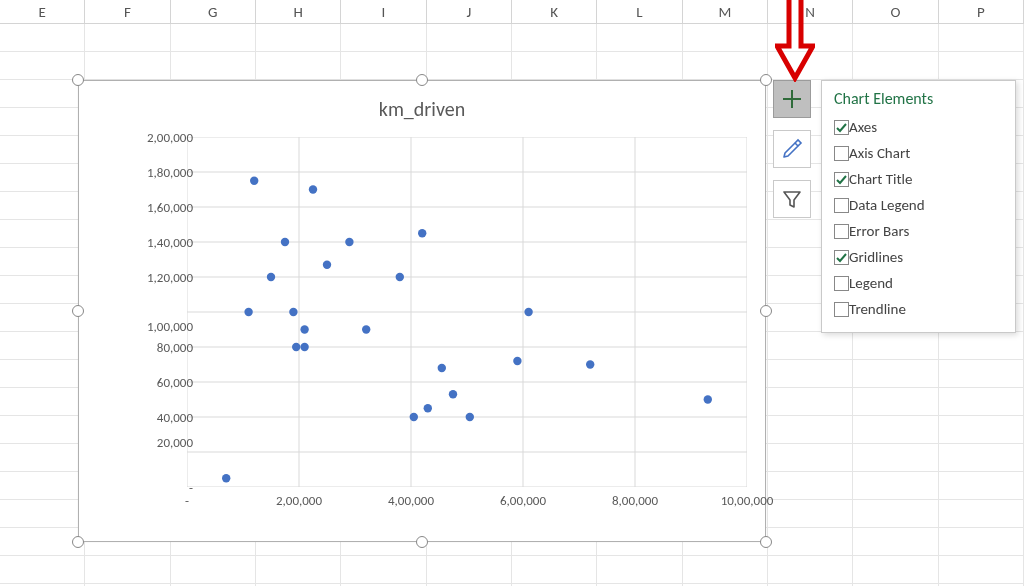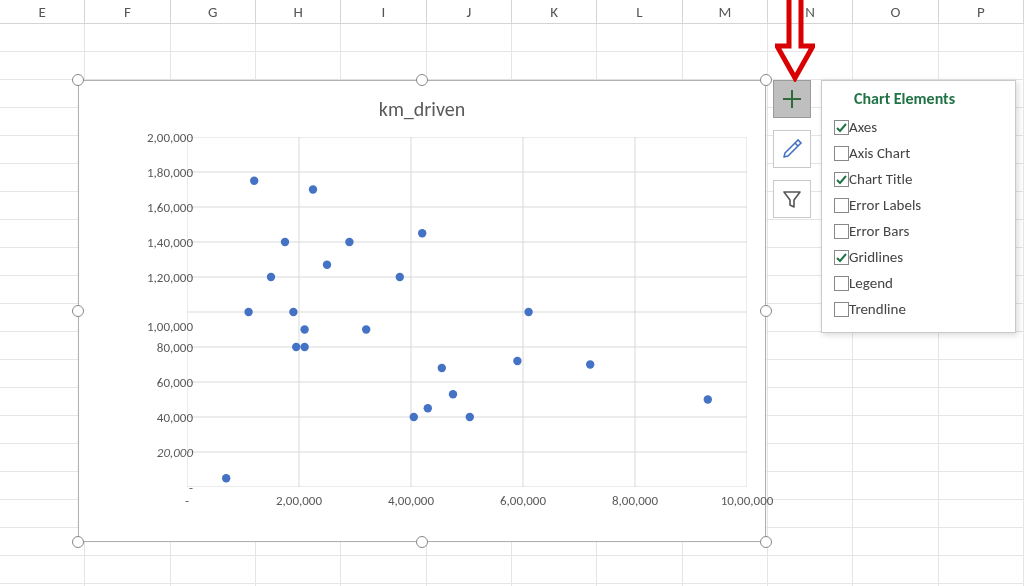--- a/index.html
+++ b/index.html
@@ -141,24 +141,23 @@
     left: 821px;
     top: 80px;
     width: 195px;
     background: #fff;
     border: 1px solid #c9c9c9;
     box-shadow: 2px 2px 6px rgba(0,0,0,0.15);
     padding: 8px 12px 10px;
   }
   .flyout .fly-title {
     color: #217346;
-    font-weight: bold;
+    font-weight: normal;
     font-size: 16px;
     margin-bottom: 6px;
-    margin-left: 20px;
   }
   .flyout .item {
     display: flex;
     align-items: center;
     height: 26px;
     font-size: 15px;
     color: #444;
   }
   .flyout .box {
     width: 15px;
@@ -543,21 +542,21 @@
           <circle class="dot" cx="282.8" cy="280" r="4.2"></circle>
           <circle class="dot" cx="330.4" cy="224" r="4.2"></circle>
           <circle class="dot" cx="341.59999999999997" cy="175" r="4.2"></circle>
           <circle class="dot" cx="403.2" cy="227.5" r="4.2"></circle>
           <circle class="dot" cx="520.8000000000001" cy="262.5" r="4.2"></circle>
         </g>
     </svg>
   </div>
   <div id="yTicks">
       <div class="tick-label tick-y" style="top: 406px;">-</div>
-      <div class="tick-label tick-y" style="top: 371px; font-style: italic;">20,000</div>
+      <div class="tick-label tick-y" style="top: 361px;">20,000</div>
       <div class="tick-label tick-y" style="top: 336px;">40,000</div>
       <div class="tick-label tick-y" style="top: 301px;">60,000</div>
       <div class="tick-label tick-y" style="top: 266px;">80,000</div>
       <div class="tick-label tick-y" style="top: 231px; margin-top: 14px;">1,00,000</div>
       <div class="tick-label tick-y" style="top: 196px;">1,20,000</div>
       <div class="tick-label tick-y" style="top: 161px;">1,40,000</div>
       <div class="tick-label tick-y" style="top: 126px;">1,60,000</div>
       <div class="tick-label tick-y" style="top: 91px;">1,80,000</div>
       <div class="tick-label tick-y" style="top: 56px;">2,00,000</div>
     </div>
@@ -618,21 +617,21 @@
       <div class="item">
         <span class="box">
           <svg width="13" height="13" viewBox="0 0 13 13">
             <path d="M2 7 L5 10 L11 3" fill="none" stroke="#217346" stroke-width="2"></path>
           </svg>
         </span>
         <span>Chart Title</span>
       </div>
       <div class="item">
         <span class="box"></span>
-        <span>Error Labels</span>
+        <span>Data Legend</span>
       </div>
       <div class="item">
         <span class="box"></span>
         <span>Error Bars</span>
       </div>
       <div class="item">
         <span class="box">
           <svg width="13" height="13" viewBox="0 0 13 13">
             <path d="M2 7 L5 10 L11 3" fill="none" stroke="#217346" stroke-width="2"></path>
           </svg>

